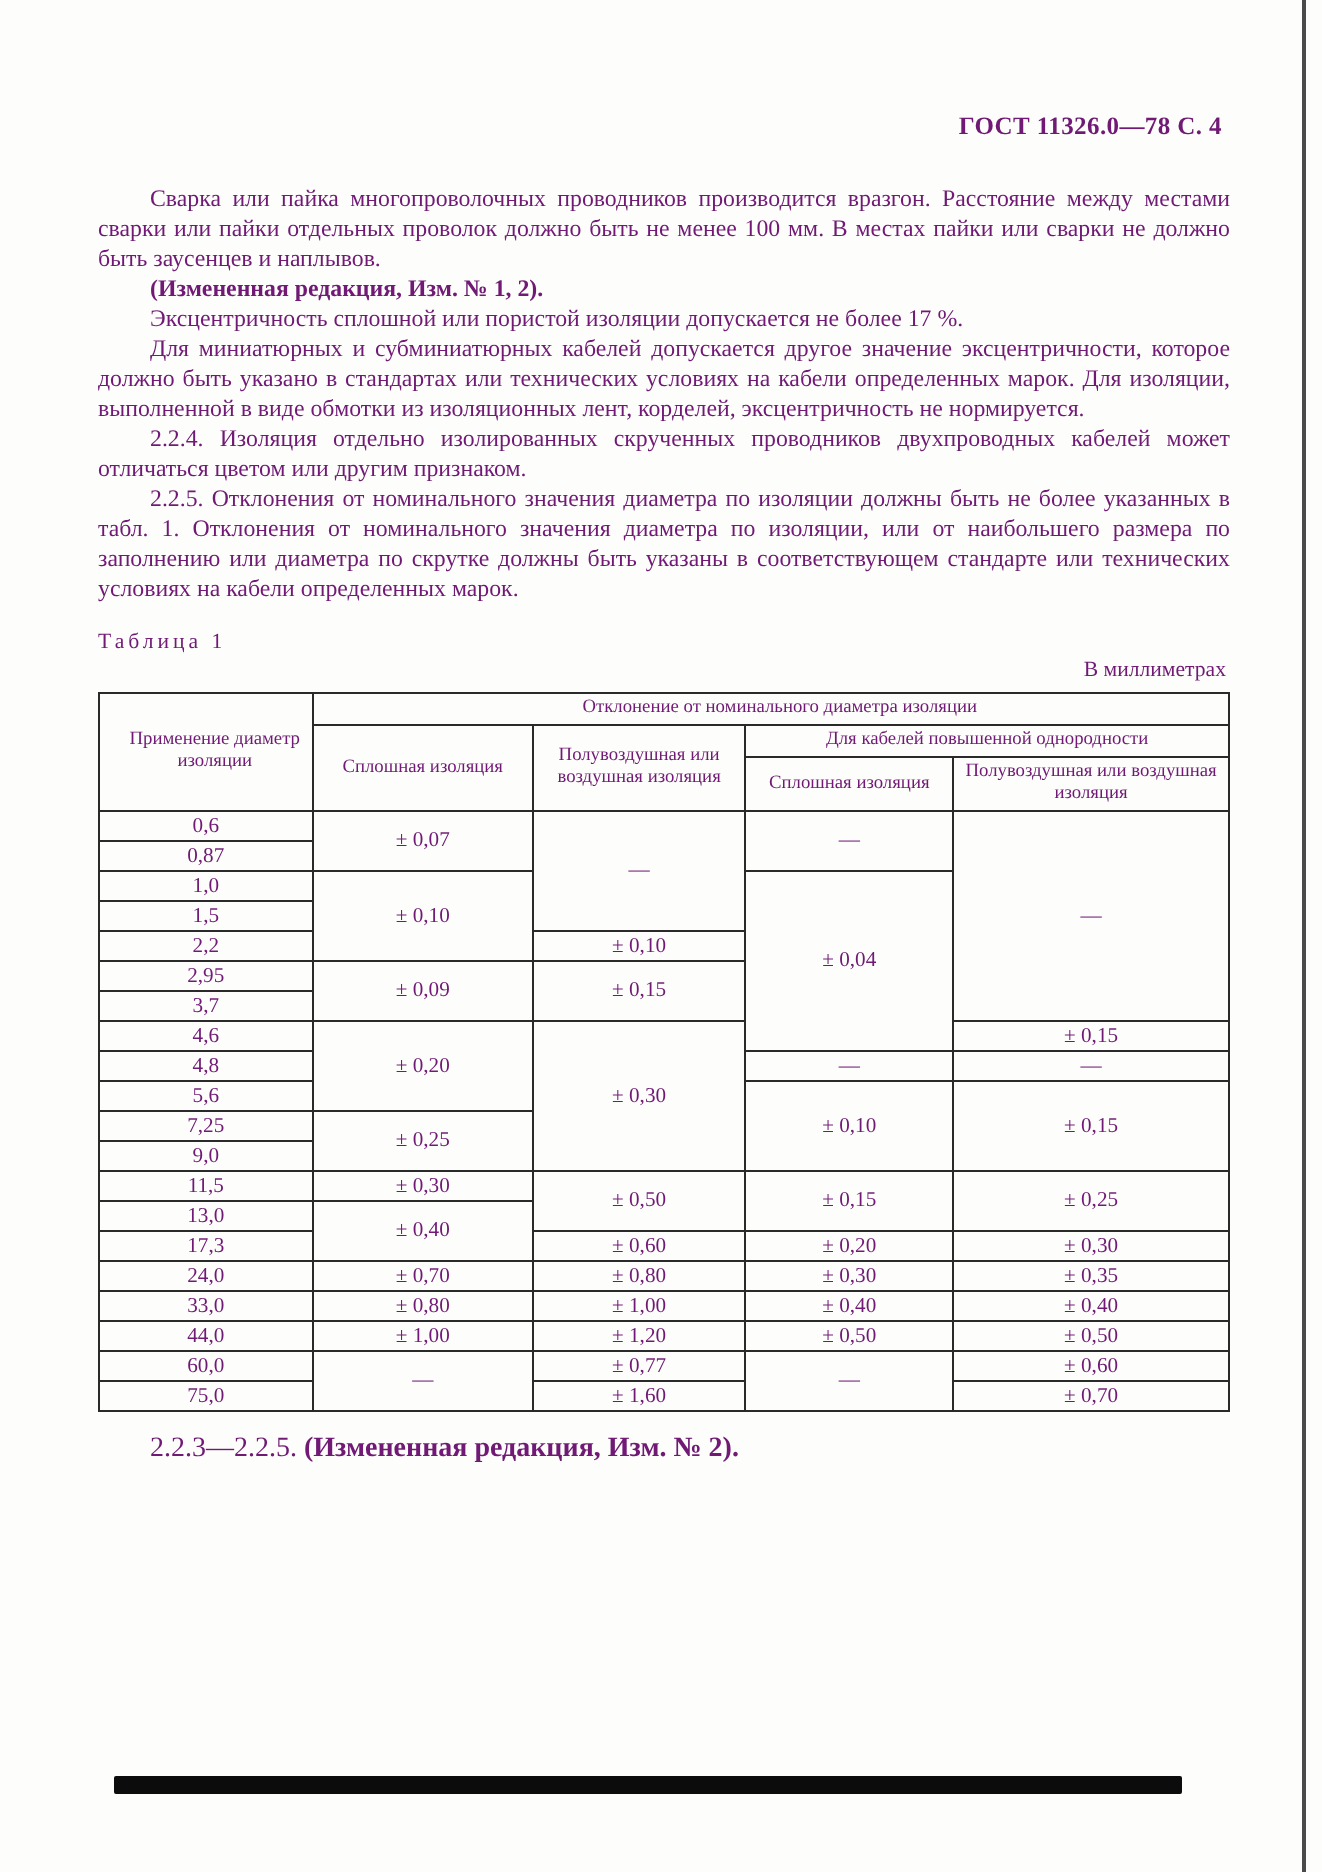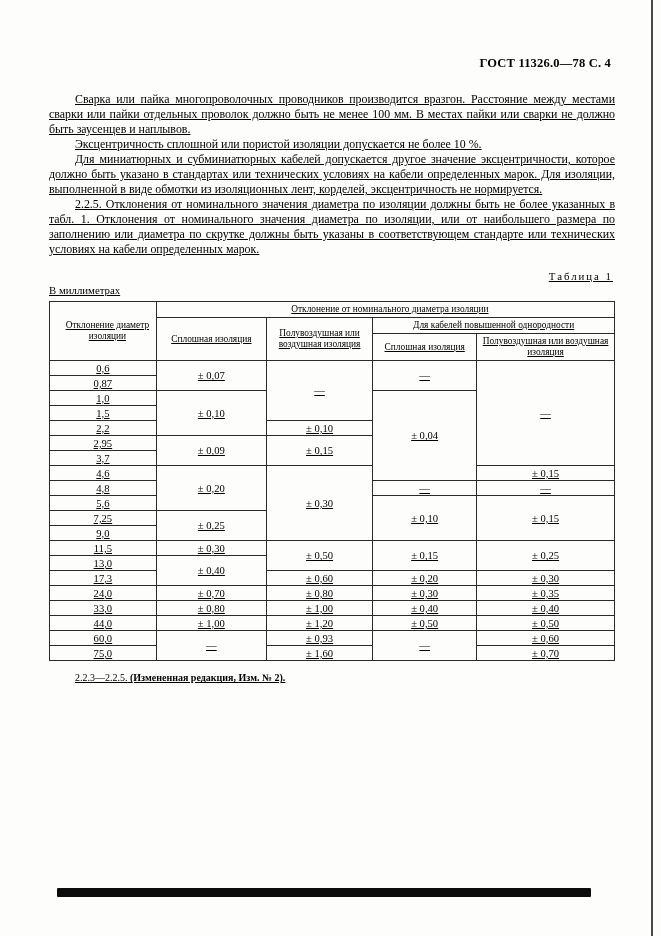--- a/index.html
+++ b/index.html
@@ -6,53 +6,52 @@
   html, body { margin: 0; padding: 0; }
   body {
     width: 661px; height: 936px;
     background: #e9e9e6;
     font-family: "Liberation Serif", serif;
   }
   .page {
     position: relative;
     width: 661px; height: 936px;
     background: #fdfdfb;
-    color: #000000;
+    color: #701a75;
     overflow: hidden;
   }
   .doc-header {
     position: absolute;
     top: 56px; right: 50px;
     font-weight: bold;
     font-size: 12.5px;
     letter-spacing: 0.2px;
   }
   .content {
     position: absolute;
     left: 49px; top: 92px;
     width: 566px;
-    text-decoration: underline;
   }
   .para {
     margin: 0;
     font-size: 11.9px;
     line-height: 1.26;
     text-align: justify;
     text-indent: 26px;
   }
   .para.bold { font-weight: bold; }
   .caption-table {
     margin-top: 13px;
-    text-align: right;
+    text-align: left;
     font-size: 10.8px;
     letter-spacing: 2px;
     padding-right: 2px;
   }
   .caption-units {
-    text-align: left;
+    text-align: right;
     font-size: 10.8px;
     margin-top: 2px;
     margin-bottom: 5px;
     padding-right: 2px;
   }
   table.tol {
     width: 100%;
     border-collapse: collapse;
     table-layout: fixed;
   }
@@ -68,21 +67,21 @@
     padding: 2px 3px;
   }
   table.tol thead tr.hrow-top td { height: 15px; padding-left: 12px; }
   table.tol tbody td {
     font-size: 10.6px;
     height: 15px;
     line-height: 1.05;
   }
   .footer-line {
     margin-top: 11px;
-    font-size: 10px;
+    font-size: 14px;
     text-indent: 26px;
     text-align: left;
   }
   .footer-line .bold { font-weight: bold; }
   .scan-bar {
     position: absolute;
     left: 57px; bottom: 39px;
     width: 534px; height: 9px;
     background: #0c0c0c;
     border-radius: 1px;
@@ -98,38 +97,40 @@
 <body>
 
 <div class="page">
 
   <div class="doc-header">
     <span>ГОСТ 11326.0—78 С. 4</span>
   </div>
 
   <div class="content">
     <p class="para">Сварка или пайка многопроволочных проводников производится вразгон. Расстояние между местами сварки или пайки отдельных проволок должно быть не менее 100 мм. В местах пайки или сварки не должно быть заусенцев и наплывов.</p>
-    <p class="para">Эксцентричность сплошной или пористой изоляции допускается не более 10 %.</p>
+    <p class="para bold">(Измененная редакция, Изм. № 1, 2).</p>
+    <p class="para">Эксцентричность сплошной или пористой изоляции допускается не более 17 %.</p>
     <p class="para">Для миниатюрных и субминиатюрных кабелей допускается другое значение эксцентричности, которое должно быть указано в стандартах или технических условиях на кабели определенных марок. Для изоляции, выполненной в виде обмотки из изоляционных лент, корделей, эксцентричность не нормируется.</p>
+    <p class="para">2.2.4. Изоляция отдельно изолированных скрученных проводников двухпроводных кабелей может отличаться цветом или другим признаком.</p>
     <p class="para">2.2.5. Отклонения от номинального значения диаметра по изоляции должны быть не более указанных в табл. 1. Отклонения от номинального значения диаметра по изоляции, или от наибольшего размера по заполнению или диаметра по скрутке должны быть указаны в соответствующем стандарте или технических условиях на кабели определенных марок.</p>
 
     <div class="caption-table">Таблица 1</div>
     <div class="caption-units">В миллиметрах</div>
 
     <table class="tol">
       <colgroup>
         <col style="width:18.9%">
         <col style="width:19.5%">
         <col style="width:18.8%">
         <col style="width:18.4%">
         <col style="width:24.4%">
       </colgroup>
       <thead>
         <tr class="hrow-top">
-          <td rowspan="3">Отклонение диаметр изоляции</td>
+          <td rowspan="3">Применение диаметр изоляции</td>
           <td colspan="4">Отклонение от номинального диаметра изоляции</td>
         </tr>
         <tr>
           <td rowspan="2">Сплошная изоляция</td>
           <td rowspan="2">Полувоздушная или воздушная изоляция</td>
           <td colspan="2">Для кабелей повышенной однородности</td>
         </tr>
         <tr>
           <td>Сплошная изоляция</td>
           <td>Полувоздушная или воздушная изоляция</td>
@@ -223,21 +224,21 @@
           <tr>
             <td>44,0</td>
             <td>± 1,00</td>
             <td>± 1,20</td>
             <td>± 0,50</td>
             <td>± 0,50</td>
           </tr>
           <tr>
             <td>60,0</td>
             <td rowspan="2">—</td>
-            <td>± 0,93</td>
+            <td>± 0,77</td>
             <td rowspan="2">—</td>
             <td>± 0,60</td>
           </tr>
           <tr>
             <td>75,0</td>
             <td>± 1,60</td>
             <td>± 0,70</td>
           </tr>
         </tbody>
     </table>

